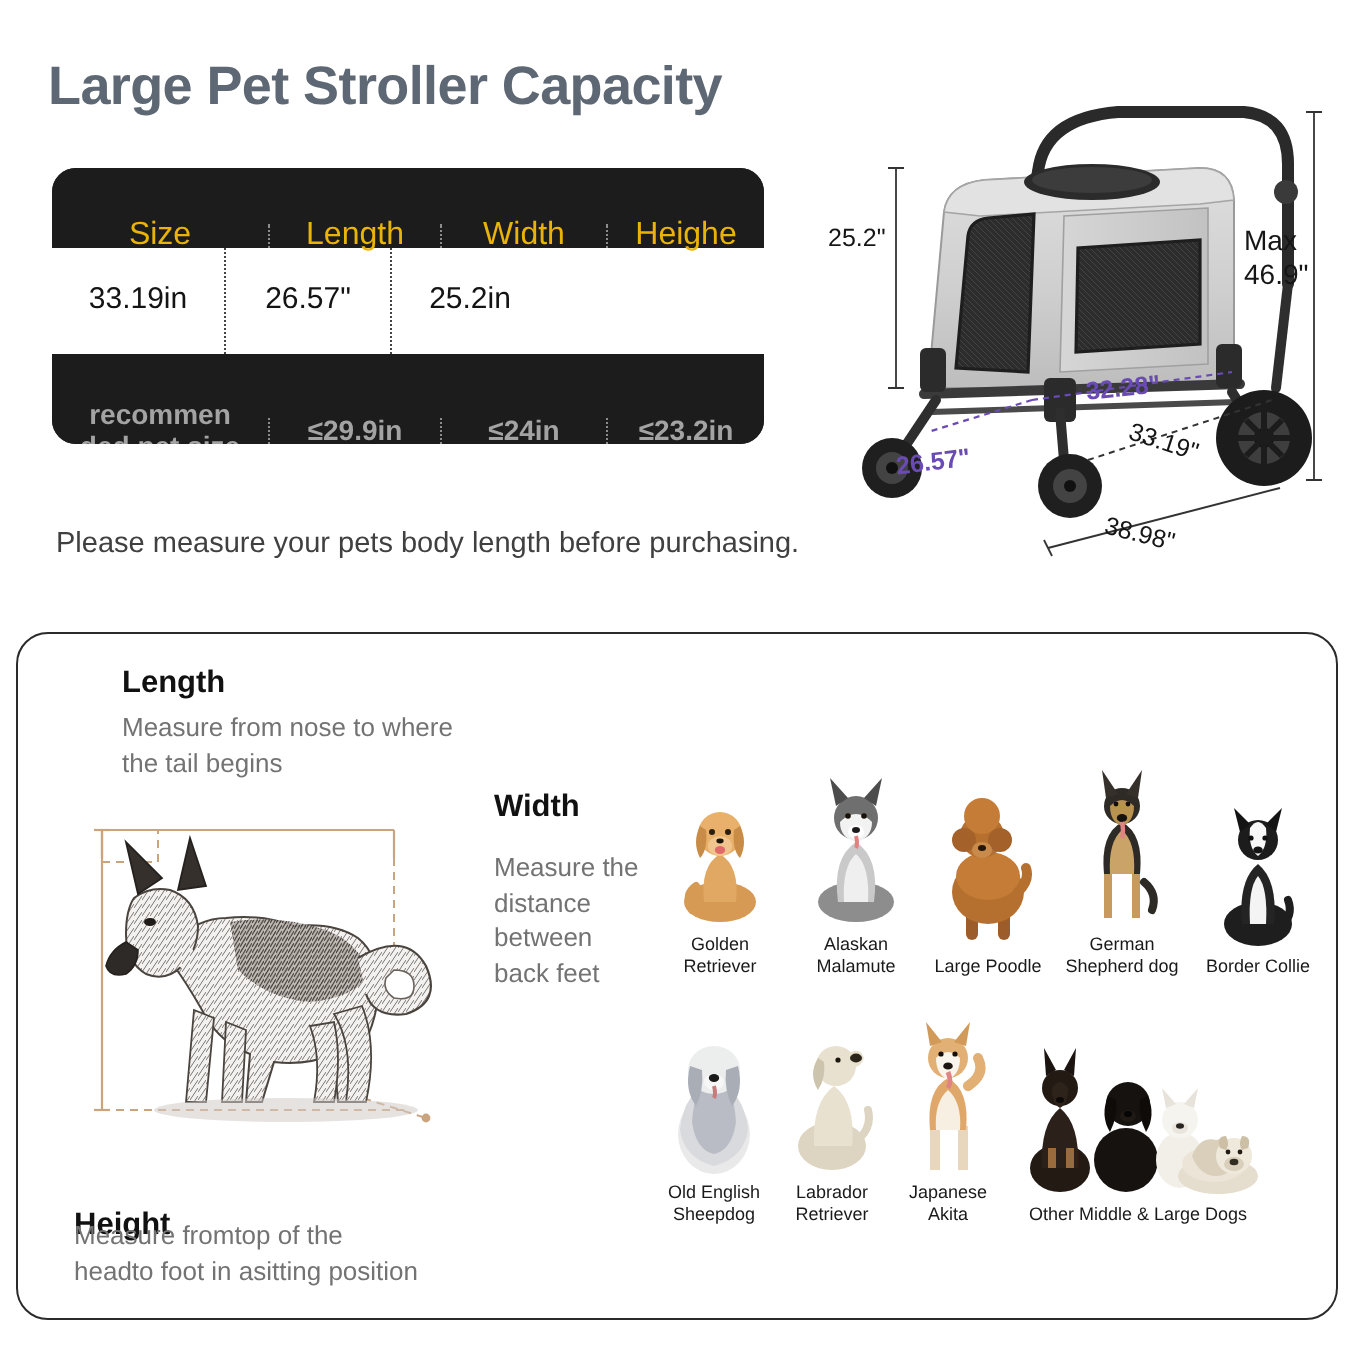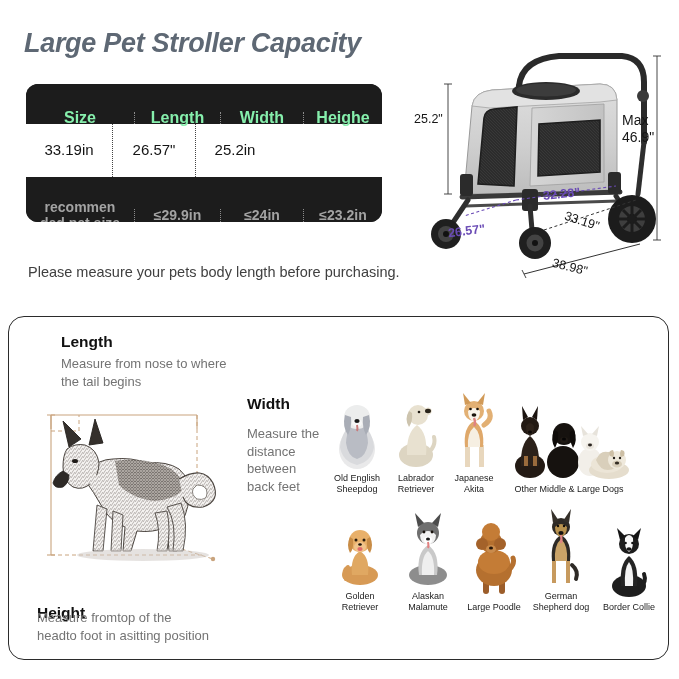--- a/index.html
+++ b/index.html
@@ -19,21 +19,20 @@
   
   #page-title {
     position: absolute;
     left: 24px;
     top: 28px;
     font-size: 27px;
     font-weight: bold;
     color: #5e6874;
     letter-spacing: -0.3px;
     white-space: nowrap;
-    font-style: italic;
   }
 
   
   #spec-table {
     position: absolute;
     left: 26px;
     top: 84px;
     width: 356px;
     border-radius: 12px;
     overflow: hidden;
@@ -52,22 +51,22 @@
     line-height: 1.12;
     box-sizing: border-box;
   }
   .spec-cell.c0 { width: 108px; }
   .spec-cell.c1 { width: 86px; }
   .spec-cell.c2 { width: 83px; }
   .spec-cell.c3 { width: 79px; }
 
   .spec-row.head { height: 40px; background: #1c1c1c; }
   .spec-row.head .spec-cell {
-    color: #86efac;
-    font-weight: bold;
+    color: #eab308;
+    font-weight: normal;
     font-size: 16px;
     margin-top: 28px;
   }
   .spec-row.head .spec-cell + .spec-cell { border-left: 1px dotted #8c8c8c; }
 
   .spec-row.body-white { height: 53px; background: #ffffff; }
   .spec-row.body-white .spec-cell {
     color: #141414;
     font-weight: normal;
     font-size: 15px;
@@ -395,20 +394,123 @@
 
       <path d="M140 120 Q150 136 146 164 L156 164 Q162 136 154 116 Z" fill="url(#fur)" stroke="#4a443f" stroke-width="0.9"></path>
       <path d="M128 126 Q134 142 130 164 L140 164 Q144 142 140 124 Z" fill="url(#fur)" stroke="#4a443f" stroke-width="0.9"></path>
 
       <ellipse cx="116" cy="168" rx="66" ry="6" fill="#cfcac6" opacity="0.55"></ellipse>
     </svg>
   </div>
 
   <div id="breed-grid">
 
+    <div class="breed-row r1">
+
+      <div class="breed-item" style="width:66px">
+        <div class="breed-art">
+          <svg width="44" height="80" viewBox="0 0 44 80">
+            <ellipse cx="22" cy="66" rx="18" ry="10" fill="#d79a55"></ellipse>
+            <path d="M14 66 Q12 48 22 42 Q32 48 30 66 Z" fill="#e0a862"></path>
+            <circle cx="22" cy="32" r="11" fill="#e8b06a"></circle>
+            <path d="M12 28 Q8 36 12 44 Q16 40 15 30 Z" fill="#c88c46"></path>
+            <path d="M32 28 Q36 36 32 44 Q28 40 29 30 Z" fill="#c88c46"></path>
+            <ellipse cx="22" cy="38" rx="6" ry="5" fill="#f0c48c"></ellipse>
+            <ellipse cx="22" cy="40" rx="2.6" ry="2" fill="#e06a6a"></ellipse>
+            <circle cx="18" cy="31" r="1.5" fill="#2a1d10"></circle>
+            <circle cx="26" cy="31" r="1.5" fill="#2a1d10"></circle>
+            <ellipse cx="22" cy="35.5" rx="1.8" ry="1.2" fill="#1d1409"></ellipse>
+            <path d="M8 70 Q4 62 10 58" stroke="#d79a55" stroke-width="4" fill="none" stroke-linecap="round"></path>
+          </svg>
+        </div>
+        <div class="breed-caption">Golden Retriever</div>
+      </div>
+
+      <div class="breed-item" style="width:70px">
+        <div class="breed-art">
+          <svg width="46" height="84" viewBox="0 0 46 84">
+            <ellipse cx="23" cy="70" rx="19" ry="10" fill="#8d8d8d"></ellipse>
+            <path d="M14 70 Q11 48 23 40 Q35 48 32 70 Z" fill="#c9c9c9"></path>
+            <path d="M17 70 Q16 52 23 46 Q30 52 29 70 Z" fill="#efefef"></path>
+            <circle cx="23" cy="28" r="11" fill="#6f6f6f"></circle>
+            <path d="M13 22 L10 8 L19 18 Z" fill="#4c4c4c"></path>
+            <path d="M33 22 L36 8 L27 18 Z" fill="#4c4c4c"></path>
+            <path d="M15 30 Q23 22 31 30 Q31 38 23 40 Q15 38 15 30 Z" fill="#f2f2f2"></path>
+            <ellipse cx="23" cy="35" rx="4" ry="3.4" fill="#fff"></ellipse>
+            <ellipse cx="23" cy="34" rx="2" ry="1.5" fill="#1a1a1a"></ellipse>
+            <circle cx="19" cy="27" r="1.4" fill="#18120c"></circle>
+            <circle cx="27" cy="27" r="1.4" fill="#18120c"></circle>
+            <path d="M23 37 Q24 41 23 43" stroke="#e38080" stroke-width="2" fill="none"></path>
+          </svg>
+        </div>
+        <div class="breed-caption">Alaskan Malamute</div>
+      </div>
+
+      <div class="breed-item" style="width:62px">
+        <div class="breed-art">
+          <svg width="46" height="88" viewBox="0 0 46 88">
+            <rect x="12" y="64" width="6" height="18" rx="3" fill="#9c5d2a"></rect>
+            <rect x="28" y="64" width="6" height="18" rx="3" fill="#9c5d2a"></rect>
+            <ellipse cx="23" cy="58" rx="18" ry="16" fill="#b5702f"></ellipse>
+            <ellipse cx="23" cy="50" rx="16" ry="12" fill="#c47c36"></ellipse>
+            <circle cx="20" cy="30" r="11" fill="#b5702f"></circle>
+            <circle cx="20" cy="20" r="9" fill="#c47c36"></circle>
+            <circle cx="11" cy="32" r="6" fill="#a4622a"></circle>
+            <circle cx="29" cy="32" r="6" fill="#a4622a"></circle>
+            <ellipse cx="20" cy="37" rx="5" ry="4" fill="#c98b4c"></ellipse>
+            <ellipse cx="20" cy="36" rx="2" ry="1.5" fill="#241509"></ellipse>
+            <path d="M38 58 Q44 52 42 46" stroke="#b5702f" stroke-width="5" fill="none" stroke-linecap="round"></path>
+          </svg>
+        </div>
+        <div class="breed-caption">Large Poodle</div>
+      </div>
+
+      <div class="breed-item" style="width:72px">
+        <div class="breed-art">
+          <svg width="44" height="84" viewBox="0 0 44 84">
+            <path d="M13 78 L13 54 L17 54 L17 78 Z" fill="#c79a5e"></path>
+            <path d="M27 78 L27 54 L31 54 L31 78 Z" fill="#c79a5e"></path>
+            <path d="M13 56 Q11 36 22 30 Q33 36 31 56 Z" fill="#2e2a26"></path>
+            <path d="M16 56 Q15 40 22 34 Q29 40 28 56 Z" fill="#caa368"></path>
+            <circle cx="22" cy="22" r="9" fill="#2e2a26"></circle>
+            <path d="M14 18 L12 4 L20 16 Z" fill="#35302a"></path>
+            <path d="M30 18 L32 4 L24 16 Z" fill="#35302a"></path>
+            <path d="M16 22 Q22 16 28 22 Q28 30 22 32 Q16 30 16 22 Z" fill="#b8924f"></path>
+            <ellipse cx="22" cy="28" rx="2.6" ry="2" fill="#151210"></ellipse>
+            <circle cx="19" cy="21" r="1.2" fill="#100d0a"></circle>
+            <circle cx="25" cy="21" r="1.2" fill="#100d0a"></circle>
+            <path d="M22 30 Q23 35 22 38" stroke="#e08383" stroke-width="2.2" fill="none"></path>
+            <path d="M33 60 Q40 66 37 74" stroke="#2e2a26" stroke-width="4" fill="none" stroke-linecap="round"></path>
+          </svg>
+        </div>
+        <div class="breed-caption">German
+Shepherd dog</div>
+      </div>
+
+      <div class="breed-item" style="width:64px">
+        <div class="breed-art">
+          <svg width="42" height="82" viewBox="0 0 42 82">
+            <ellipse cx="21" cy="68" rx="17" ry="11" fill="#1e1e1e"></ellipse>
+            <path d="M13 68 Q11 46 21 38 Q31 46 29 68 Z" fill="#242424"></path>
+            <path d="M17 68 Q16 50 21 44 Q26 50 25 68 Z" fill="#f4f4f4"></path>
+            <circle cx="21" cy="26" r="10" fill="#1c1c1c"></circle>
+            <path d="M12 22 L9 10 L17 18 Z" fill="#141414"></path>
+            <path d="M30 22 L33 10 L25 18 Z" fill="#141414"></path>
+            <path d="M17 20 Q21 14 25 20 Q26 30 21 34 Q16 30 17 20 Z" fill="#f7f7f7"></path>
+            <ellipse cx="21" cy="31" rx="2.4" ry="1.8" fill="#141414"></ellipse>
+            <circle cx="17.5" cy="25" r="1.3" fill="#0f0f0f"></circle>
+            <circle cx="24.5" cy="25" r="1.3" fill="#0f0f0f"></circle>
+            <path d="M32 70 Q39 64 36 56" stroke="#1e1e1e" stroke-width="4" fill="none" stroke-linecap="round"></path>
+          </svg>
+        </div>
+        <div class="breed-caption">Border Collie</div>
+      </div>
+
+    </div>
+
     <div class="breed-row r2">
 
       <div class="breed-item" style="width:60px">
         <div class="breed-art">
           <svg width="46" height="80" viewBox="0 0 46 80">
             <ellipse cx="23" cy="58" rx="18" ry="20" fill="#e9e9ea"></ellipse>
             <path d="M6 56 Q8 36 23 32 Q38 36 40 56 Q38 70 23 74 Q8 70 6 56 Z" fill="#d9dadd"></path>
             <path d="M12 52 Q13 34 23 30 Q33 34 34 52 Q32 66 23 68 Q14 66 12 52 Z" fill="#b9bcc4"></path>
             <ellipse cx="23" cy="26" rx="13" ry="12" fill="#eceded"></ellipse>
             <path d="M11 24 Q8 36 14 44 Q18 36 17 26 Z" fill="#a9adb6"></path>
@@ -498,118 +600,15 @@
             <ellipse cx="109" cy="64" rx="5" ry="3.6" fill="#d9cfbb"></ellipse>
             <ellipse cx="109" cy="63" rx="2.2" ry="1.6" fill="#332c23"></ellipse>
             <circle cx="106" cy="58" r="1.2" fill="#221c15"></circle>
             <circle cx="112" cy="58" r="1.2" fill="#221c15"></circle>
           </svg>
         </div>
         <div class="breed-caption">Other Middle &amp; Large Dogs</div>
       </div>
 
     </div>
-
-    <div class="breed-row r1">
-
-      <div class="breed-item" style="width:66px">
-        <div class="breed-art">
-          <svg width="44" height="80" viewBox="0 0 44 80">
-            <ellipse cx="22" cy="66" rx="18" ry="10" fill="#d79a55"></ellipse>
-            <path d="M14 66 Q12 48 22 42 Q32 48 30 66 Z" fill="#e0a862"></path>
-            <circle cx="22" cy="32" r="11" fill="#e8b06a"></circle>
-            <path d="M12 28 Q8 36 12 44 Q16 40 15 30 Z" fill="#c88c46"></path>
-            <path d="M32 28 Q36 36 32 44 Q28 40 29 30 Z" fill="#c88c46"></path>
-            <ellipse cx="22" cy="38" rx="6" ry="5" fill="#f0c48c"></ellipse>
-            <ellipse cx="22" cy="40" rx="2.6" ry="2" fill="#e06a6a"></ellipse>
-            <circle cx="18" cy="31" r="1.5" fill="#2a1d10"></circle>
-            <circle cx="26" cy="31" r="1.5" fill="#2a1d10"></circle>
-            <ellipse cx="22" cy="35.5" rx="1.8" ry="1.2" fill="#1d1409"></ellipse>
-            <path d="M8 70 Q4 62 10 58" stroke="#d79a55" stroke-width="4" fill="none" stroke-linecap="round"></path>
-          </svg>
-        </div>
-        <div class="breed-caption">Golden Retriever</div>
-      </div>
-
-      <div class="breed-item" style="width:70px">
-        <div class="breed-art">
-          <svg width="46" height="84" viewBox="0 0 46 84">
-            <ellipse cx="23" cy="70" rx="19" ry="10" fill="#8d8d8d"></ellipse>
-            <path d="M14 70 Q11 48 23 40 Q35 48 32 70 Z" fill="#c9c9c9"></path>
-            <path d="M17 70 Q16 52 23 46 Q30 52 29 70 Z" fill="#efefef"></path>
-            <circle cx="23" cy="28" r="11" fill="#6f6f6f"></circle>
-            <path d="M13 22 L10 8 L19 18 Z" fill="#4c4c4c"></path>
-            <path d="M33 22 L36 8 L27 18 Z" fill="#4c4c4c"></path>
-            <path d="M15 30 Q23 22 31 30 Q31 38 23 40 Q15 38 15 30 Z" fill="#f2f2f2"></path>
-            <ellipse cx="23" cy="35" rx="4" ry="3.4" fill="#fff"></ellipse>
-            <ellipse cx="23" cy="34" rx="2" ry="1.5" fill="#1a1a1a"></ellipse>
-            <circle cx="19" cy="27" r="1.4" fill="#18120c"></circle>
-            <circle cx="27" cy="27" r="1.4" fill="#18120c"></circle>
-            <path d="M23 37 Q24 41 23 43" stroke="#e38080" stroke-width="2" fill="none"></path>
-          </svg>
-        </div>
-        <div class="breed-caption">Alaskan Malamute</div>
-      </div>
-
-      <div class="breed-item" style="width:62px">
-        <div class="breed-art">
-          <svg width="46" height="88" viewBox="0 0 46 88">
-            <rect x="12" y="64" width="6" height="18" rx="3" fill="#9c5d2a"></rect>
-            <rect x="28" y="64" width="6" height="18" rx="3" fill="#9c5d2a"></rect>
-            <ellipse cx="23" cy="58" rx="18" ry="16" fill="#b5702f"></ellipse>
-            <ellipse cx="23" cy="50" rx="16" ry="12" fill="#c47c36"></ellipse>
-            <circle cx="20" cy="30" r="11" fill="#b5702f"></circle>
-            <circle cx="20" cy="20" r="9" fill="#c47c36"></circle>
-            <circle cx="11" cy="32" r="6" fill="#a4622a"></circle>
-            <circle cx="29" cy="32" r="6" fill="#a4622a"></circle>
-            <ellipse cx="20" cy="37" rx="5" ry="4" fill="#c98b4c"></ellipse>
-            <ellipse cx="20" cy="36" rx="2" ry="1.5" fill="#241509"></ellipse>
-            <path d="M38 58 Q44 52 42 46" stroke="#b5702f" stroke-width="5" fill="none" stroke-linecap="round"></path>
-          </svg>
-        </div>
-        <div class="breed-caption">Large Poodle</div>
-      </div>
-
-      <div class="breed-item" style="width:72px">
-        <div class="breed-art">
-          <svg width="44" height="84" viewBox="0 0 44 84">
-            <path d="M13 78 L13 54 L17 54 L17 78 Z" fill="#c79a5e"></path>
-            <path d="M27 78 L27 54 L31 54 L31 78 Z" fill="#c79a5e"></path>
-            <path d="M13 56 Q11 36 22 30 Q33 36 31 56 Z" fill="#2e2a26"></path>
-            <path d="M16 56 Q15 40 22 34 Q29 40 28 56 Z" fill="#caa368"></path>
-            <circle cx="22" cy="22" r="9" fill="#2e2a26"></circle>
-            <path d="M14 18 L12 4 L20 16 Z" fill="#35302a"></path>
-            <path d="M30 18 L32 4 L24 16 Z" fill="#35302a"></path>
-            <path d="M16 22 Q22 16 28 22 Q28 30 22 32 Q16 30 16 22 Z" fill="#b8924f"></path>
-            <ellipse cx="22" cy="28" rx="2.6" ry="2" fill="#151210"></ellipse>
-            <circle cx="19" cy="21" r="1.2" fill="#100d0a"></circle>
-            <circle cx="25" cy="21" r="1.2" fill="#100d0a"></circle>
-            <path d="M22 30 Q23 35 22 38" stroke="#e08383" stroke-width="2.2" fill="none"></path>
-            <path d="M33 60 Q40 66 37 74" stroke="#2e2a26" stroke-width="4" fill="none" stroke-linecap="round"></path>
-          </svg>
-        </div>
-        <div class="breed-caption">German
-Shepherd dog</div>
-      </div>
-
-      <div class="breed-item" style="width:64px">
-        <div class="breed-art">
-          <svg width="42" height="82" viewBox="0 0 42 82">
-            <ellipse cx="21" cy="68" rx="17" ry="11" fill="#1e1e1e"></ellipse>
-            <path d="M13 68 Q11 46 21 38 Q31 46 29 68 Z" fill="#242424"></path>
-            <path d="M17 68 Q16 50 21 44 Q26 50 25 68 Z" fill="#f4f4f4"></path>
-            <circle cx="21" cy="26" r="10" fill="#1c1c1c"></circle>
-            <path d="M12 22 L9 10 L17 18 Z" fill="#141414"></path>
-            <path d="M30 22 L33 10 L25 18 Z" fill="#141414"></path>
-            <path d="M17 20 Q21 14 25 20 Q26 30 21 34 Q16 30 17 20 Z" fill="#f7f7f7"></path>
-            <ellipse cx="21" cy="31" rx="2.4" ry="1.8" fill="#141414"></ellipse>
-            <circle cx="17.5" cy="25" r="1.3" fill="#0f0f0f"></circle>
-            <circle cx="24.5" cy="25" r="1.3" fill="#0f0f0f"></circle>
-            <path d="M32 70 Q39 64 36 56" stroke="#1e1e1e" stroke-width="4" fill="none" stroke-linecap="round"></path>
-          </svg>
-        </div>
-        <div class="breed-caption">Border Collie</div>
-      </div>
-
-    </div>
   </div>
 
 </div>
 
 </body></html>

